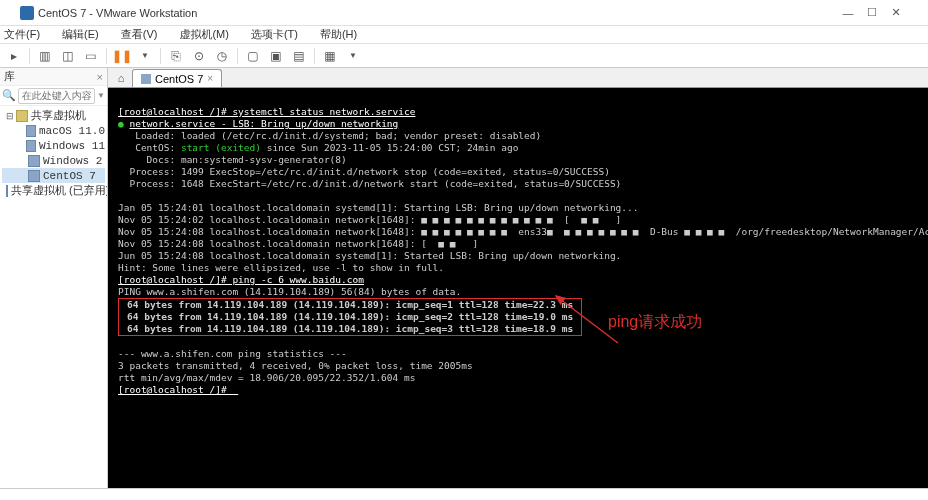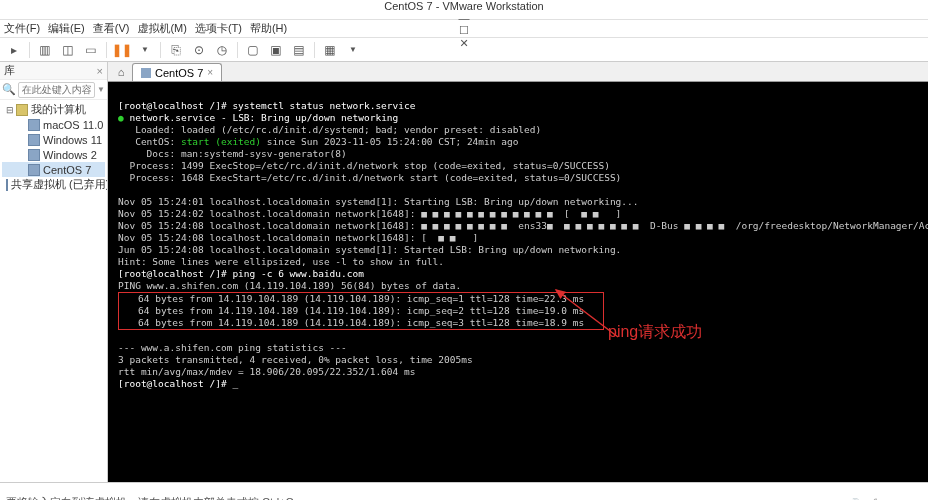--- a/index.html
+++ b/index.html
@@ -1,48 +1,48 @@
 <!DOCTYPE html>
 <html><head>
 <meta charset="utf-8">
 <style>
   * { margin: 0; padding: 0; box-sizing: border-box; }
   html, body { width: 928px; height: 500px; font-family: "Microsoft YaHei", sans-serif; font-size: 11px; background: #f0f0f0; overflow: hidden; color: #000; }
-  .titlebar { height: 20px; background: #fff; display: flex; align-items: center; padding: 0 20px; border-bottom: 1px solid #e0e0e0; flex-direction: column; }
+  .titlebar { height: 26px; background: #fff; display: flex; align-items: center; padding: 0 20px; border-bottom: 1px solid #e0e0e0; }
   .titlebar .icon { width: 14px; height: 14px; background: #2d6aa8; border-radius: 2px; margin-right: 4px; }
   .titlebar .title { flex: 1; font-size: 11px; color: #333; }
   .titlebar .wbtn { width: 24px; height: 18px; display: flex; align-items: center; justify-content: center; color: #555; font-size: 11px; cursor: pointer; }
-  .menubar { height: 18px; background: #fff; display: flex; align-items: center; padding: 0 4px; border-bottom: 1px solid #e0e0e0; font-size: 11px; color: #333; gap: 8px; }
+  .menubar { height: 18px; background: #fff; display: flex; align-items: center; padding: 0 4px; border-bottom: 1px solid #e0e0e0; font-size: 11px; color: #333; gap: 22px; }
   .menubar span { cursor: pointer; }
   .toolbar { height: 24px; background: #fff; display: flex; align-items: center; padding: 0 4px; border-bottom: 1px solid #ccc; gap: 3px; }
   .tbtn { width: 20px; height: 20px; display: inline-flex; align-items: center; justify-content: center; color: #555; font-size: 12px; cursor: pointer; }
   .tbtn.pause { color: #ec7b22; font-weight: bold; }
   .tsep { width: 1px; height: 16px; background: #ddd; margin: 0 2px; }
   .body { display: flex; height: calc(100% - 20px - 18px - 24px - 18px); }
   .sidebar { width: 108px; background: #fff; border-right: 1px solid #ccc; display: flex; flex-direction: column; }
   .sidehdr { height: 18px; display: flex; align-items: center; padding: 0 4px; font-size: 11px; color: #333; border-bottom: 1px solid #eee; background: #f8f8f8; }
   .sidehdr .x { margin-left: auto; cursor: pointer; color: #888; }
   .search { height: 20px; display: flex; align-items: center; padding: 2px; border-bottom: 1px solid #eee; }
   .search input { flex: 1; border: 1px solid #ccc; border-radius: 2px; padding: 1px 3px; font-size: 10px; height: 16px; min-width: 0; }
   .tree { flex: 1; padding: 2px 2px; font-size: 11px; color: #333; overflow: hidden; }
   .tnode { display: flex; align-items: center; height: 15px; padding-left: 4px; white-space: nowrap; }
   .tnode .tw { width: 10px; color: #666; font-size: 9px; }
   .tnode .ic { width: 12px; height: 12px; background: #8aa5c5; border: 1px solid #6b87a8; margin-right: 3px; }
   .tnode.sel { background: #d0e3f5; }
-  .indent1 { padding-left: 16px; }
+  .indent1 { padding-left: 16px; font-family: Liberation Mono, monospace; }
   .main { flex: 1; background: #f8f8f8; display: flex; flex-direction: column; }
   .tabs { height: 20px; display: flex; align-items: end; padding-left: 4px; background: #f0f0f0; border-bottom: 1px solid #999; }
   .tab { height: 18px; background: #fff; border: 1px solid #999; border-bottom: none; border-radius: 3px 3px 0 0; padding: 0 8px; display: flex; align-items: center; font-size: 11px; gap: 4px; }
   .tab .x { color: #888; cursor: pointer; font-size: 10px; }
   .home { width: 18px; height: 18px; display: flex; align-items: center; justify-content: center; color: #555; cursor: pointer; margin-right: 2px; }
   .term { flex: 1; background: #000; color: #ccc; font-family: Consolas, monospace; font-size: 9.5px; line-height: 12px; padding: 6px 10px; position: relative; overflow: hidden; white-space: pre; }
-  .term .wht { color: #fff; }
+  .term .wht { color: #fff; text-decoration: underline; }
   .term .grn { color: #2fcf2f; }
-  .term .box { border: 1.5px solid #db2f2f; display: inline-block; padding: 0 19px; }
-  .annot { position: absolute; color: #db2f2f; font-family: "Microsoft YaHei", sans-serif; font-size: 16px; left: 500px; top: 244px; }
+  .term .box { border: 1.5px solid #db2f2f; display: inline-block; padding: 0 8px; font-weight: bold; }
+  .annot { position: absolute; color: #db2f2f; font-family: "Microsoft YaHei", sans-serif; font-size: 16px; left: 500px; top: 228px; }
   .arrow { position: absolute; left: 440px; top: 200px; pointer-events: none; }
   .statusbar { height: 28px; background: #fff; border-top: 1px solid #ccc; display: flex; align-items: flex-end; padding: 0 6px; font-size: 11px; color: #555; }
   .sb-icons { margin-left: auto; display: flex; gap: 6px; }
   .sb-icons span { width: 14px; height: 14px; display: inline-flex; align-items: center; justify-content: center; color: #888; font-size: 10px; }
 </style>
 </head>
 <body>
 
 <div class="titlebar">
   <div class="icon"></div>
@@ -92,21 +92,21 @@
     </div>
     <div class="search">
       <span style="color:#888;margin-right:2px">🔍</span>
       <input placeholder="在此处键入内容进行搜索" style="">
       <span style="color:#888;font-size:8px;margin-left:2px">▼</span>
     </div>
     <div class="tree">
       <div class="tnode">
           <span class="tw">⊟</span>
           <span class="ic" style="background:#d8c46a;border-color:#b0a050"></span>
-          <span>我的计算机</span>
+          <span>共享虚拟机</span>
         </div>
       <div class="tnode indent1">
           <span class="tw"></span>
           <span class="ic"></span>
           <span>macOS 11.0</span>
         </div>
       <div class="tnode indent1">
           <span class="tw"></span>
           <span class="ic"></span>
           <span>Windows 11</span>
@@ -140,21 +140,21 @@
     </div>
     <div class="term">
 <span class="wht">[root@localhost /]# systemctl status network.service</span>
 <span class="grn">●</span> <span class="wht">network.service - LSB: Bring up/down networking</span>
 <span>   Loaded: loaded (/etc/rc.d/init.d/systemd; bad; vendor preset: disabled)</span>
 <span>   CentOS: </span><span class="grn">start (exited)</span><span> since Sun 2023-11-05 15:24:00 CST; 24min ago</span>
 <span>     Docs: man:systemd-sysv-generator(8)</span>
 <span>  Process: 1499 ExecStop=/etc/rc.d/init.d/network stop (code=exited, status=0/SUCCESS)</span>
 <span>  Process: 1648 ExecStart=/etc/rc.d/init.d/network start (code=exited, status=0/SUCCESS)</span>
 
-<span>Nov 05 15:24:01 localhost.localdomain systemd[1]: Starting LSB: Bring up/down networking...</span>
+<span>Jan 05 15:24:01 localhost.localdomain systemd[1]: Starting LSB: Bring up/down networking...</span>
 <span>Nov 05 15:24:02 localhost.localdomain network[1648]: ■ ■ ■ ■ ■ ■ ■ ■ ■ ■ ■ ■  [  ■ ■   ]</span>
 <span>Nov 05 15:24:08 localhost.localdomain network[1648]: ■ ■ ■ ■ ■ ■ ■ ■  ens33■  ■ ■ ■ ■ ■ ■ ■  D-Bus ■ ■ ■ ■  /org/freedesktop/NetworkManager/ActiveConnection/2■</span>
 <span>Nov 05 15:24:08 localhost.localdomain network[1648]: [  ■ ■   ]</span>
 <span>Jun 05 15:24:08 localhost.localdomain systemd[1]: Started LSB: Bring up/down networking.</span>
 <span>Hint: Some lines were ellipsized, use -l to show in full.</span>
 <span class="wht">[root@localhost /]# ping -c 6 www.baidu.com</span>
 <span>PING www.a.shifen.com (14.119.104.189) 56(84) bytes of data.</span>
 <span class="box"><span>64 bytes from 14.119.104.189 (14.119.104.189): icmp_seq=1 ttl=128 time=22.3 ms</span>
 <span>64 bytes from 14.119.104.189 (14.119.104.189): icmp_seq=2 ttl=128 time=19.0 ms</span>
 <span>64 bytes from 14.119.104.189 (14.119.104.189): icmp_seq=3 ttl=128 time=18.9 ms</span></span>

